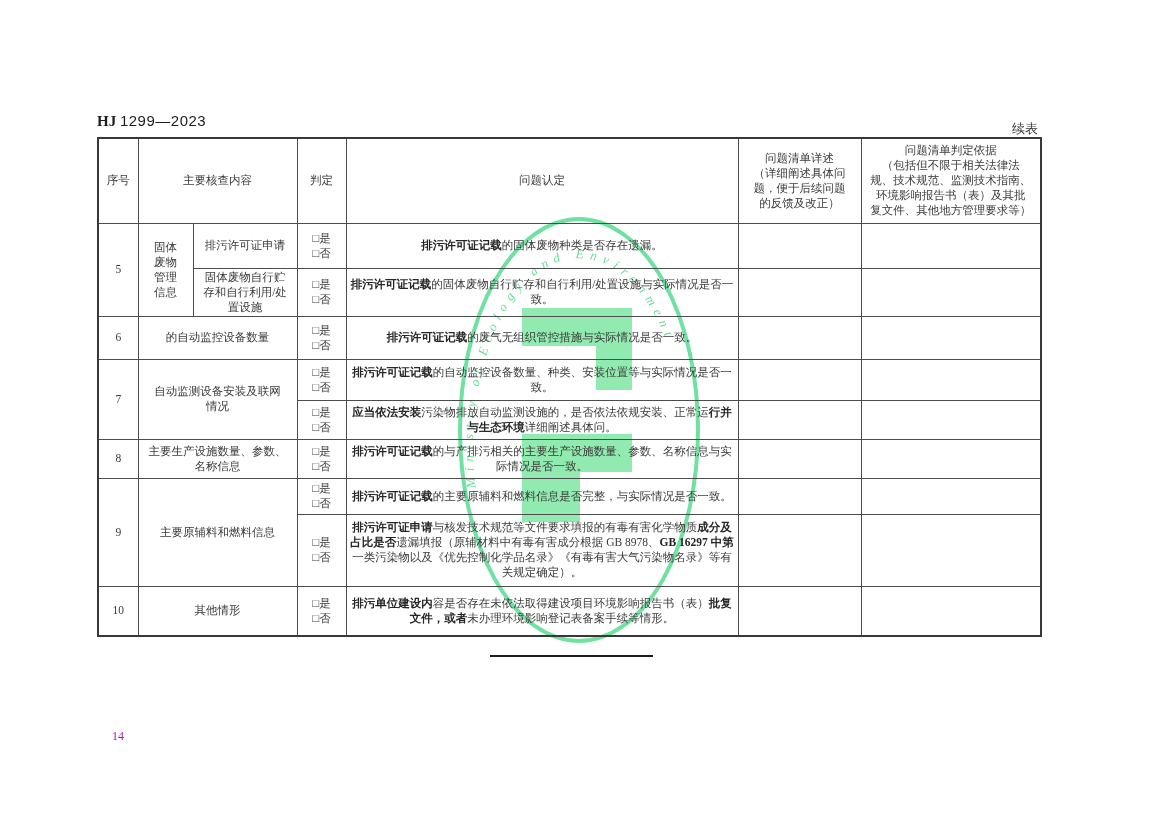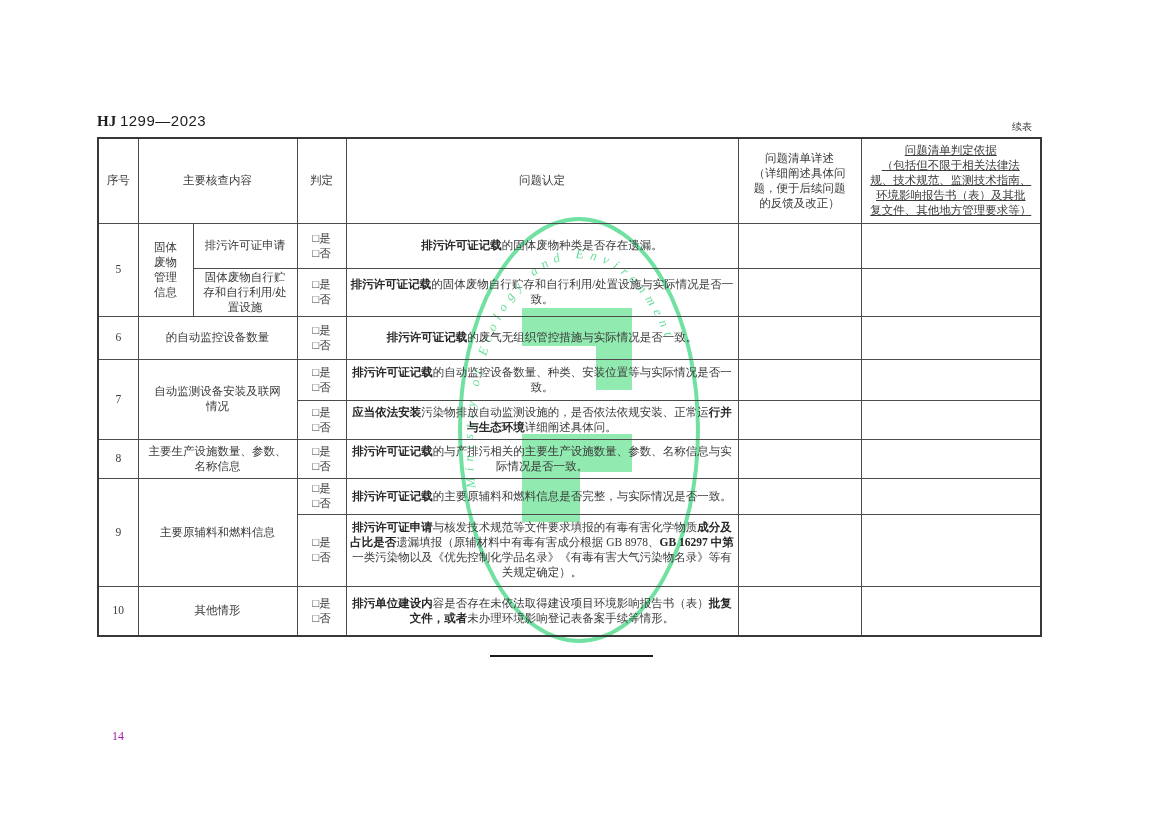--- a/index.html
+++ b/index.html
@@ -2,40 +2,40 @@
 <html><head>
 <meta charset="utf-8">
 <style>
   html,body{margin:0;padding:0;}
   body{background:#ffffff;}
   .page{position:relative;width:1169px;height:826px;background:#ffffff;overflow:hidden;
         font-family:"Liberation Serif","DejaVu Serif",serif;color:#3a3a3a;}
   .doc-code{position:absolute;left:97px;top:99px;font-size:15px;color:#1d1d1d;margin-top:13px;}
   .doc-code .pfx{font-weight:700;font-family:"Liberation Serif",serif;}
   .doc-code .num{font-family:"Liberation Sans","DejaVu Sans",sans-serif;font-weight:500;letter-spacing:.5px;}
-  .continued{position:absolute;left:1012px;top:120px;font-size:10px;color:#3a3a3a;}
+  .continued{position:absolute;left:1012px;top:120px;font-size:13px;color:#3a3a3a;}
 
   
   .wm{position:absolute;left:428px;top:207px;z-index:1;pointer-events:none;}
   .wm .ring{stroke:#4ed989;opacity:.8;}
   .wm .ringtext{fill:#4ed989;opacity:.85;font-size:13px;letter-spacing:6px;
         font-style:italic;font-family:"Liberation Serif",serif;}
   .wm .emb{fill:#85e8a6;opacity:.9;}
 
   table.chk{position:absolute;left:97px;top:137px;width:943px;z-index:2;
         border-collapse:collapse;table-layout:fixed;background:transparent;}
   table.chk th,table.chk td{border:1px solid #4c4c4c;font-weight:normal;
         vertical-align:middle;text-align:center;font-size:11.5px;line-height:15px;
         padding:1px 3px;color:#3a3a3a;overflow:hidden;}
   table.chk{border:2px solid #383838;}
   .pre{white-space:pre-line;}
   td.q{text-align:left;line-height:17px;padding:2px 6px;}
   td.q .bseg{font-weight:700;color:#262626;}
   td.jd{text-align:left;padding-left:8px;font-size:11px;line-height:15px;}
-  th.h6{font-size:11px;line-height:15.5px;padding:1px 2px;text-decoration:underline;}
+  th.h6{font-size:11px;line-height:15.5px;padding:1px 2px;}
   th.h5{font-size:11px;line-height:15.5px;}
 
   .end-line{position:absolute;left:490px;top:655px;width:163px;height:2px;background:#1c1c1c;}
   .page-number{position:absolute;left:112px;top:729px;font-size:12px;color:#a21caf;}
 </style>
 </head>
 <body>
 
 <div class="page">
 

